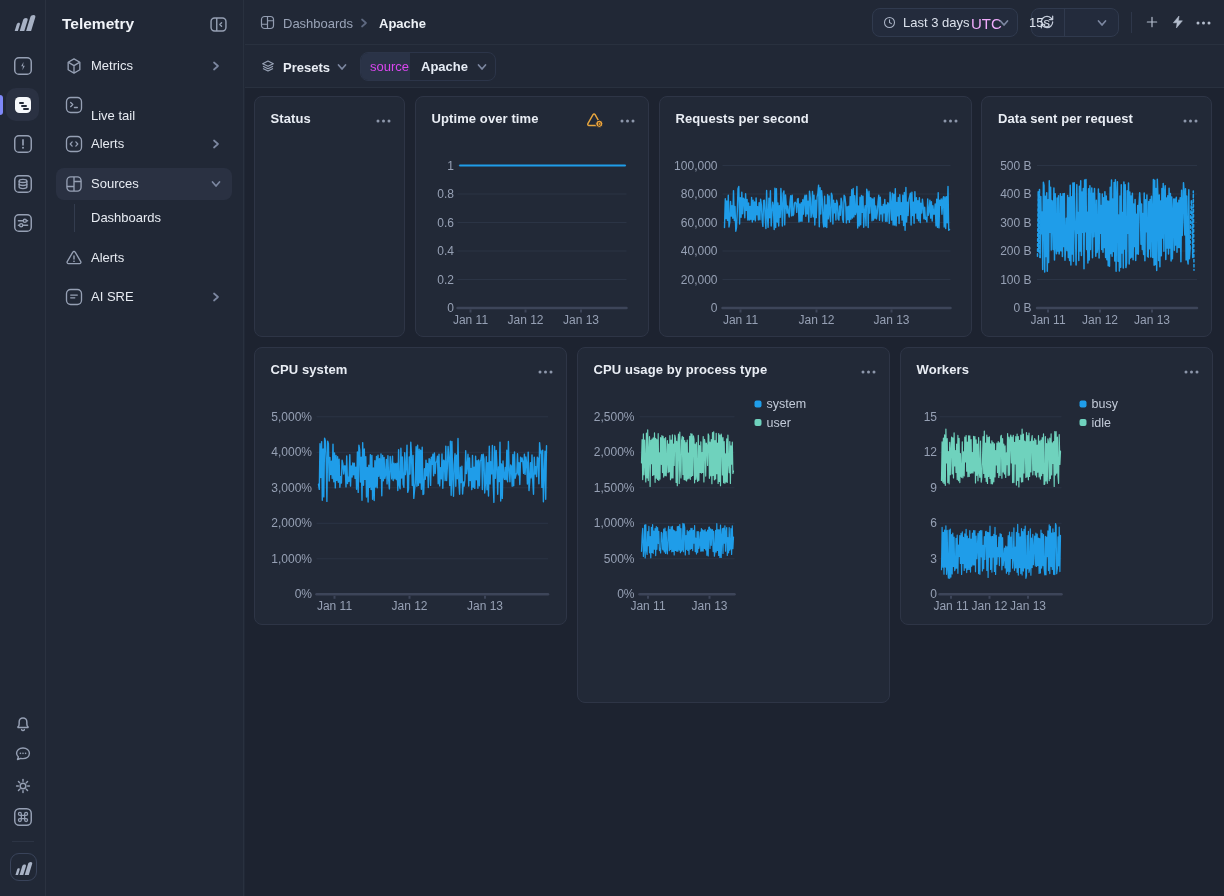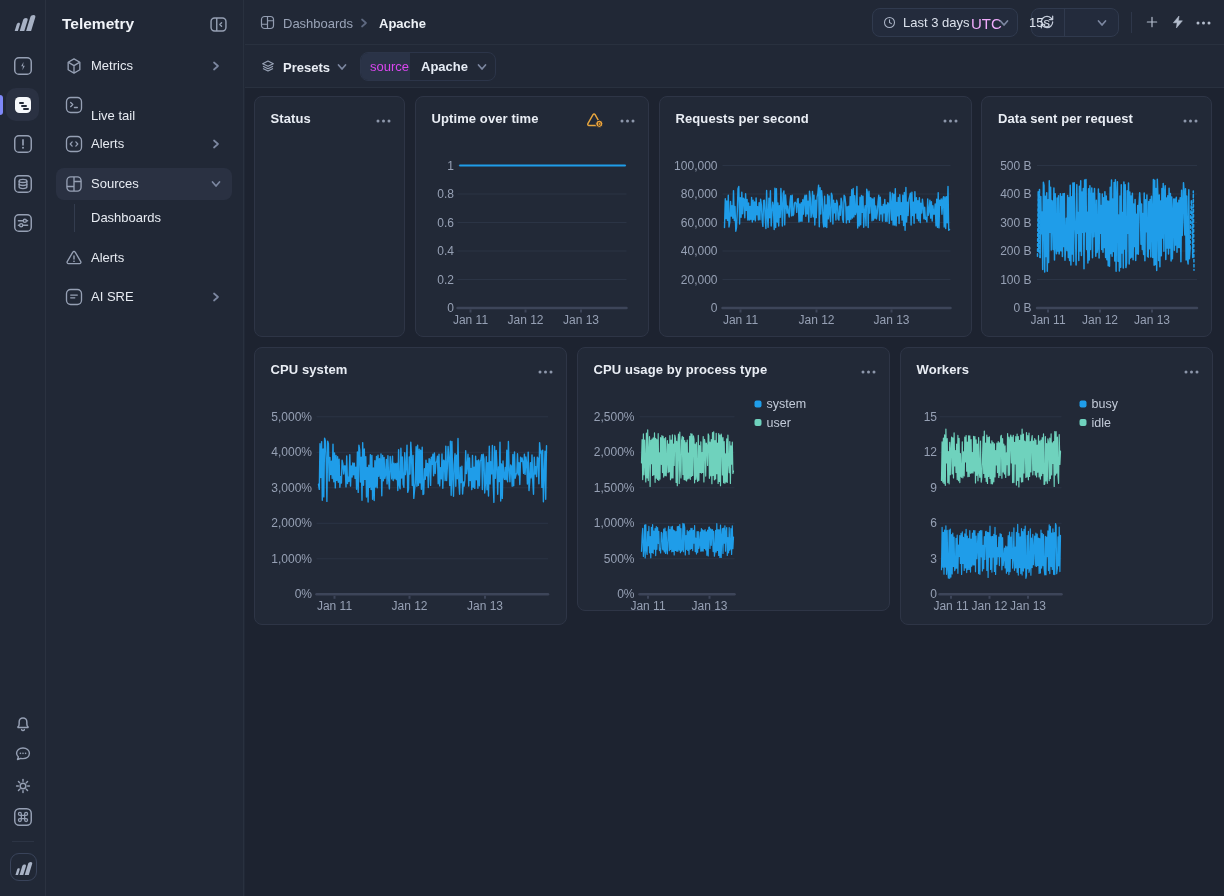--- a/index.html
+++ b/index.html
@@ -318,21 +318,21 @@
       <text x="57" y="143.8" text-anchor="end" font-size="12" fill="#96a0b4">3,000%</text>
       <text x="57" y="179.3" text-anchor="end" font-size="12" fill="#96a0b4">2,000%</text>
       <text x="57" y="214.8" text-anchor="end" font-size="12" fill="#96a0b4">1,000%</text>
       <text x="57" y="250.3" text-anchor="end" font-size="12" fill="#96a0b4">0%</text>
       <text x="79.5" y="262" text-anchor="middle" font-size="12" fill="#96a0b4">Jan 11</text>
       <text x="154.5" y="262" text-anchor="middle" font-size="12" fill="#96a0b4">Jan 12</text>
       <text x="230" y="262" text-anchor="middle" font-size="12" fill="#96a0b4">Jan 13</text>
       <polyline points="63.5,136.3 64.3,141.4 65.0,95.6 65.8,129.6 66.6,93.6 67.3,152.3 68.1,101.0 68.8,148.9 69.6,90.3 70.4,93.0 71.1,110.2 71.9,153.4 72.7,93.1 73.4,95.7 74.2,133.1 74.9,109.4 75.7,126.5 76.5,113.2 77.2,130.5 78.0,96.1 78.8,133.8 79.5,105.0 80.3,139.9 81.0,107.5 81.8,132.4 82.6,108.7 83.3,134.3 84.1,111.3 84.9,139.3 85.6,128.7 86.4,135.1 87.1,112.1 87.9,115.8 88.7,126.0 89.4,117.9 90.2,118.0 91.0,138.9 91.7,108.0 92.5,135.6 93.2,129.2 94.0,133.3 94.8,106.8 95.5,138.1 96.3,117.9 97.1,129.0 97.8,114.9 98.6,126.7 99.3,115.1 100.1,130.4 100.9,119.2 101.6,141.3 102.4,104.0 103.2,144.4 103.9,97.2 104.7,101.8 105.4,134.0 106.2,109.1 107.0,152.2 107.7,94.6 108.5,137.3 109.3,100.9 110.0,131.4 110.8,108.6 111.5,149.0 112.3,119.4 113.1,154.0 113.8,117.2 114.6,139.4 115.4,106.8 116.1,141.6 116.9,107.5 117.6,151.2 118.4,119.9 119.2,152.6 119.9,112.6 120.7,139.0 121.5,108.4 122.2,139.7 123.0,107.1 123.7,128.2 124.5,110.7 125.3,130.4 126.0,105.9 126.8,147.8 127.6,107.4 128.3,132.8 129.1,109.4 129.8,130.5 130.6,126.7 131.4,111.4 132.1,135.9 132.9,107.7 133.7,132.3 134.4,140.9 135.2,108.4 135.9,117.9 136.7,130.9 137.5,108.2 138.2,132.6 139.0,115.3 139.8,130.7 140.5,115.7 141.3,131.5 142.0,115.1 142.8,142.6 143.6,101.7 144.3,137.3 145.1,140.7 145.9,100.3 146.6,130.0 147.4,109.0 148.1,136.2 148.9,139.3 149.7,104.7 150.4,126.6 151.2,119.3 152.0,97.1 152.7,144.2 153.5,141.3 154.2,108.9 155.0,126.0 155.8,94.3 156.5,107.0 157.3,137.5 158.1,107.4 158.8,150.4 159.6,141.3 160.3,135.0 161.1,98.7 161.9,138.3 162.6,97.1 163.4,137.4 164.2,101.1 164.9,134.9 165.7,102.2 166.4,141.2 167.2,99.3 168.0,146.5 168.7,145.9 169.5,120.6 170.3,131.2 171.0,112.1 171.8,127.8 172.5,115.5 173.3,139.5 174.1,110.7 174.8,111.4 175.6,137.4 176.4,109.1 177.1,116.2 177.9,106.3 178.6,127.7 179.4,104.9 180.2,125.5 180.9,114.2 181.7,114.1 182.5,108.1 183.2,135.7 184.0,106.1 184.7,137.9 185.5,119.8 186.3,130.7 187.0,105.9 187.8,140.2 188.6,112.2 189.3,113.2 190.1,132.6 190.8,98.1 191.6,132.6 192.4,118.5 193.1,98.5 193.9,111.6 194.7,137.6 195.4,93.2 196.2,147.3 196.9,93.4 197.7,128.8 198.5,148.2 199.2,116.5 200.0,105.6 200.8,138.3 201.5,107.1 202.3,130.7 203.0,90.4 203.8,132.5 204.6,146.3 205.3,119.3 206.1,134.5 206.9,118.3 207.6,146.0 208.4,134.0 209.1,138.1 209.9,132.0 210.7,102.7 211.4,125.6 212.2,118.1 213.0,106.2 213.7,138.1 214.5,109.9 215.2,132.5 216.0,120.5 216.8,141.6 217.5,107.5 218.3,139.3 219.1,119.2 219.8,140.4 220.6,108.1 221.3,131.8 222.1,112.6 222.9,140.2 223.6,112.0 224.4,137.8 225.2,113.2 225.9,112.0 226.7,106.6 227.4,141.5 228.2,106.3 229.0,111.1 229.7,145.0 230.5,134.6 231.3,108.7 232.0,141.8 232.8,114.8 233.5,148.1 234.3,98.2 235.1,136.1 235.8,113.8 236.6,125.9 237.4,97.4 238.1,132.6 238.9,154.4 239.6,98.4 240.4,130.2 241.2,102.4 241.9,116.4 242.7,146.2 243.5,118.9 244.2,133.6 245.0,94.2 245.7,153.0 246.5,115.9 247.3,150.4 248.0,113.0 248.8,128.2 249.6,131.4 250.3,119.4 251.1,131.7 251.8,102.3 252.6,133.8 253.4,93.5 254.1,120.5 254.9,133.8 255.7,117.0 256.4,118.6 257.2,138.3 257.9,106.4 258.7,137.7 259.5,104.0 260.2,130.2 261.0,126.5 261.8,125.2 262.5,105.8 263.3,126.7 264.0,114.8 264.8,136.5 265.6,109.3 266.3,113.5 267.1,110.0 267.9,114.6 268.6,125.4 269.4,106.2 270.1,126.4 270.9,109.0 271.7,115.5 272.4,136.0 273.2,104.1 274.0,142.6 274.7,134.3 275.5,114.8 276.2,129.9 277.0,106.9 277.8,133.4 278.5,146.3 279.3,109.2 280.1,126.0 280.8,118.6 281.6,128.6 282.3,109.1 283.1,110.6 283.9,135.8 284.6,94.6 285.4,105.0 286.2,102.9 286.9,139.4 287.7,102.2 288.4,153.8 289.2,127.6 290.0,103.1 290.7,151.3 291.5,97.7" fill="none" stroke="#1f9de9" stroke-width="1.4" stroke-linejoin="round" stroke-linecap="round"></polyline>
     </svg>
   </div>
-<div class="card" style="left:576.5px;top:347px;width:313px;height:264px">
+<div class="card" style="left:576.5px;top:347px;width:313px;height:356px">
     <div class="ctitle">CPU usage by process type</div>
     <svg width="16" height="4" viewBox="0 0 16 4" style="position:absolute;left:283px;top:22px">
       <circle cx="2" cy="2" r="1.5" fill="#8d97ab"></circle>
       <circle cx="7.5" cy="2" r="1.5" fill="#8d97ab"></circle>
       <circle cx="13" cy="2" r="1.5" fill="#8d97ab"></circle>
     </svg>
     <svg width="313" height="278" viewBox="0 0 313 278" style="position:absolute;left:0;top:0">
       <line x1="61.5" y1="68.8" x2="156.5" y2="68.8" stroke="#2b3445" stroke-width="1"></line>
       <line x1="61.5" y1="104.3" x2="156.5" y2="104.3" stroke="#2b3445" stroke-width="1"></line>
       <line x1="61.5" y1="139.8" x2="156.5" y2="139.8" stroke="#2b3445" stroke-width="1"></line>

